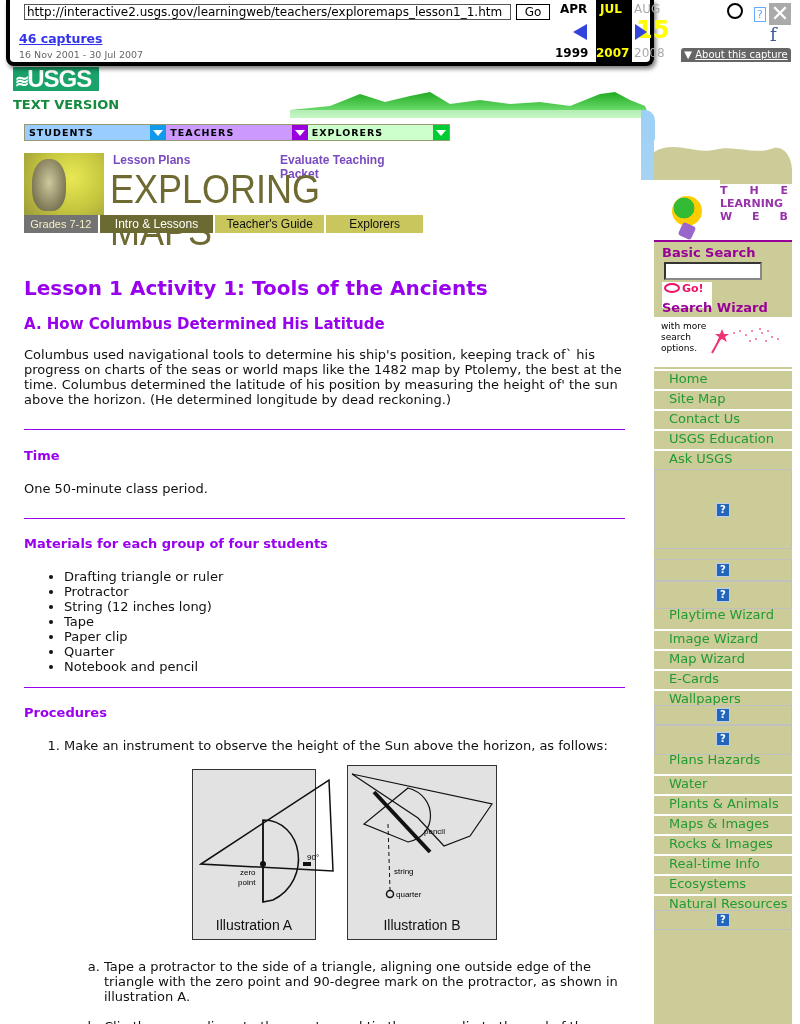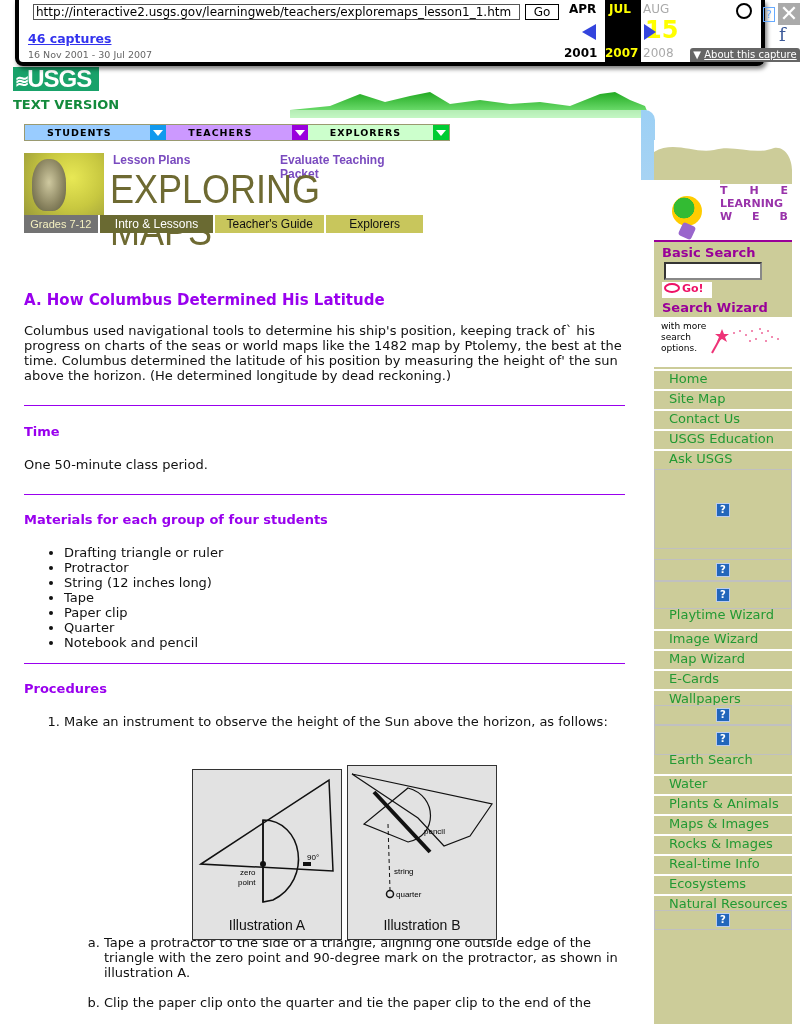--- a/index.html
+++ b/index.html
@@ -1,19 +1,19 @@
 <!DOCTYPE html>
 <html><head>
 <meta charset="utf-8">
 <style>
   * { box-sizing: border-box; margin: 0; padding: 0; }
   html, body { width: 800px; height: 1024px; overflow: hidden; background: #fff; font-family: "DejaVu Sans", sans-serif; }
 
   
-  #wb { position: absolute; left: 15px; top: 0; width: 750px; height: 66px; background: #fff;
+  #wb { position: absolute; left: 6px; top: 0; width: 648px; height: 66px; background: #fff;
         border: 4px solid #000; border-top: none; border-radius: 0 0 8px 8px; box-shadow: 2px 3px 4px rgba(0,0,0,.5); z-index: 5; text-decoration: underline; }
   #wb-url { position: absolute; left: 14px; top: 4px; width: 487px; height: 16px; border: 1px solid #555;
             font-size: 12px; line-height: 14px; padding-left: 2px; font-family: "DejaVu Sans", sans-serif; color: #000; background: #fff; }
   #wb-go { position: absolute; left: 506px; top: 4px; width: 34px; height: 16px; border: 1px solid #000; background: #fff;
            font-size: 12px; line-height: 14px; text-align: center; }
   #wb-captures { position: absolute; left: 9px; top: 31px; font-size: 12.5px; font-weight: bold; color: #3333ee; text-decoration: underline; }
   #wb-range { position: absolute; left: 9px; top: 49px; font-size: 9.5px; color: #666; }
   .wb-month { position: absolute; top: 2px; font-size: 12px; font-weight: bold; }
   .wb-year { position: absolute; top: 46px; font-size: 12px; font-weight: bold; }
   #wb-cur { position: absolute; left: 586px; top: 0; width: 36px; height: 62px; background: #000; }
@@ -37,21 +37,21 @@
   #usgs-logo { position: absolute; left: 13px; top: 67px; width: 86px; height: 24px; background: #19a26a; color: #fff;
                font-family: "Liberation Sans", sans-serif; font-weight: bold; font-size: 24px; line-height: 24px; letter-spacing: -1px; padding-left: 2px; }
   #usgs-logo .wave { font-size: 17px; letter-spacing: -4px; margin-right: 2px; }
   #text-version { position: absolute; left: 13px; top: 97px; font-size: 13px; font-weight: bold; color: #138a3c; }
 
   #mountains { position: absolute; left: 290px; top: 88px; width: 360px; height: 30px; }
   #waterfall { position: absolute; left: 641px; top: 110px; width: 14px; height: 70px; background: linear-gradient(#9cd0f5, #a7d3f3); border-radius: 0 10px 0 0; }
 
   
   #navbar { position: absolute; left: 24px; top: 124px; width: 426px; height: 17px; display: flex; border: 1px solid #9a9a70; }
-  .nav-dd { position: relative; height: 15px; font-size: 9.5px; font-weight: bold; letter-spacing: 1px; line-height: 15px; padding-left: 22px; color: #000; }
+  .nav-dd { position: relative; height: 15px; font-size: 9.5px; font-weight: bold; letter-spacing: 1px; line-height: 15px; padding-left: 4px; color: #000; }
   .nav-dd .arrow { position: absolute; right: 0; top: 0; width: 16px; height: 15px; }
   .nav-dd .arrow:after { content: ""; position: absolute; left: 3px; top: 5px; border-left: 5px solid transparent; border-right: 5px solid transparent; border-top: 6px solid #fff; }
   #nav-students { width: 142px; background: #99ccff; }
   #nav-students .arrow { background: #1199ee; }
   #nav-teachers { width: 142px; background: #cc99ff; }
   #nav-teachers .arrow { background: #9900dd; }
   #nav-explorers { width: 142px; background: #ccffcc; }
   #nav-explorers .arrow { background: #00cc33; }
 
   
@@ -77,36 +77,36 @@
   hr.rule { border: none; border-top: 1px solid #9900ee; width: 601px; }
   ul.mat { list-style: disc; margin-left: 40px; }
   ul.mat li { font-size: 13px; line-height: 15px; }
   ol.proc { margin-left: 40px; }
   ol.proc > li { font-size: 13px; line-height: 15px; }
   ol.sub { list-style: lower-alpha; margin-left: 40px; }
   ol.sub li { font-size: 13px; line-height: 15px; }
 
   #illus { position: absolute; left: 168px; top: 489px; }
   .illus-box { position: absolute; background: #e2e2e2; border: 1px solid #333; }
-  #illus-a { left: 0; top: 4px; width: 150px; height: 171px; }
+  #illus-a { left: 0; top: 4px; width: 124px; height: 171px; }
   #illus-b { left: 155px; top: 0; width: 150px; height: 175px; }
   .illus-cap { position: absolute; bottom: 6px; left: 0; width: 100%; text-align: center; font-family: "Liberation Sans", sans-serif; font-size: 14px; color: #111; }
 
   
   #sidebar { position: absolute; left: 654px; top: 140px; width: 138px; height: 884px; background: #cccc99; }
   #sb-top { position: absolute; left: 0; top: 0; width: 138px; height: 104px; background: #fff; }
   #sb-hill { position: absolute; left: 0; top: 0; width: 138px; height: 104px; }
   #sb-logo-text { position: absolute; left: 66px; top: 44px; font-size: 11px; font-weight: bold; color: #9933aa; line-height: 13px; letter-spacing: 0px; }
   #sb-logo-text div { display: flex; justify-content: space-between; width: 68px; }
   #bulb { position: absolute; left: 18px; top: 56px; width: 30px; height: 30px; border-radius: 50%; background: radial-gradient(circle at 40% 40%, #33bb33 0 40%, #ffcc00 42%); }
   #bulb-base { position: absolute; left: 26px; top: 84px; width: 14px; height: 14px; background: #9966cc; border-radius: 3px; transform: rotate(25deg); }
   #sb-purple-line { position: absolute; left: 0; top: 100px; width: 138px; height: 2px; background: #990099; }
   #basic-search-label { position: absolute; left: 8px; top: 105px; font-size: 13px; font-weight: bold; color: #990099; }
   #sb-search-input { position: absolute; left: 10px; top: 122px; width: 98px; height: 18px; border: 2px inset #888; background: #fff; }
-  #sb-go { position: absolute; left: 8px; top: 142px; height: 16px; background: #fff; width: 50px; font-size: 11px; font-weight: bold; color: #ee1166; line-height: 14px; padding-left: 2px; }
+  #sb-go { position: absolute; left: 8px; top: 142px; height: 26px; background: #fff; width: 50px; font-size: 11px; font-weight: bold; color: #ee1166; line-height: 14px; padding-left: 2px; }
   #sb-go .eye { display: inline-block; width: 16px; height: 10px; border: 2px solid #ee1166; border-radius: 50%; vertical-align: -1px; margin-right: 2px; }
   #search-wizard-label { position: absolute; left: 8px; top: 160px; font-size: 13px; font-weight: bold; color: #990099; }
   #sb-wizard-box { position: absolute; left: 0; top: 177px; width: 138px; height: 50px; background: #fff; }
   #sb-wizard-text { position: absolute; left: 7px; top: 4px; font-size: 9px; line-height: 11px; color: #000; width: 50px; }
   #sb-wand { position: absolute; left: 52px; top: 8px; width: 80px; height: 30px; }
   .sb-link { position: absolute; left: 0; width: 138px; height: 16px; font-size: 13px; line-height: 16px; padding-left: 15px; color: #229933; border-top: 2px solid #fff; }
   .sb-qbox { position: absolute; left: 0; width: 138px; border: 1px solid #c0c0c0; }
   .qicon { position: absolute; width: 14px; height: 14px; background: #2266bb; border: 1px solid #bbccee; color: #fff; font-size: 10px; line-height: 12px; text-align: center; font-weight: bold; }
 </style>
 </head>
@@ -117,21 +117,21 @@
   <div id="wb-go">Go</div>
   <div id="wb-captures">46 captures</div>
   <div id="wb-range">16 Nov 2001 - 30 Jul 2007</div>
   <div id="wb-cur"></div>
   <div id="wb-apr" class="wb-month">APR</div>
   <div id="wb-jul" class="wb-month">JUL</div>
   <div id="wb-aug" class="wb-month">AUG</div>
   <div id="wb-prev"></div>
   <div id="wb-day">15</div>
   <div id="wb-next"></div>
-  <div id="wb-2006" class="wb-year">2001</div>
+  <div id="wb-2006" class="wb-year">1999</div>
   <div id="wb-2007" class="wb-year">2007</div>
   <div id="wb-2008" class="wb-year">2008</div>
   <div id="wb-circle"></div>
   <div id="wb-help">?</div>
   <div id="wb-close">✕</div>
   <div id="wb-fb">f</div>
   <div id="wb-about">
     <span>▼</span>
     <span class="u">About this capture</span>
   </div>
@@ -178,20 +178,21 @@
   <div id="exploring-title">EXPLORING MAPS</div>
   <div id="banner-tabs">
     <div class="btab" id="btab-grades">Grades 7-12</div>
     <div class="btab" id="btab-intro">Intro &amp; Lessons</div>
     <div class="btab" id="btab-guide">Teacher's Guide</div>
     <div class="btab" id="btab-explorers">Explorers</div>
   </div>
 </div>
 
 <div id="main">
+  <h1>Lesson 1 Activity 1: Tools of the Ancients</h1>
   <h2>A. How Columbus Determined His Latitude</h2>
   <div class="p" style="margin-top:14px">Columbus used navigational tools to determine his ship's position, keeping track of` his progress on charts of the seas or world maps like the 1482 map by Ptolemy, the best at the time. Columbus determined the latitude of his position by measuring the height of' the sun above the horizon. (He determined longitude by dead reckoning.)</div>
   <hr class="rule" style="margin-top:22px">
   <h3 style="margin-top:18px">Time</h3>
   <div class="p" style="margin-top:17px">One 50-minute class period.</div>
   <hr class="rule" style="margin-top:22px">
   <h3 style="margin-top:17px">Materials for each group of four students</h3>
   <ul class="mat" style="margin-top:17px">
     <li>Drafting triangle or ruler</li>
     <li>Protractor</li>
@@ -319,21 +320,21 @@
   <div class="sb-link" style="top:529px">E-Cards</div>
   <div class="sb-link" style="top:549px">Wallpapers</div>
 
   <div class="sb-qbox" style="top:565px; height:20px;">
     <div class="qicon" style="left:61px; top:2px;">?</div>
   </div>
   <div class="sb-qbox" style="top:585px; height:30px;">
     <div class="qicon" style="left:61px; top:6px;">?</div>
   </div>
 
-  <div class="sb-link" style="top:612px; border-top:none;">Earth Search</div>
+  <div class="sb-link" style="top:612px; border-top:none;">Plans Hazards</div>
   <div class="sb-link" style="top:634px">Water</div>
   <div class="sb-link" style="top:654px">Plants &amp; Animals</div>
   <div class="sb-link" style="top:674px">Maps &amp; Images</div>
   <div class="sb-link" style="top:694px">Rocks &amp; Images</div>
   <div class="sb-link" style="top:714px">Real-time Info</div>
   <div class="sb-link" style="top:734px">Ecosystems</div>
   <div class="sb-link" style="top:754px">Natural Resources</div>
 
   <div class="sb-qbox" style="top:770px; height:20px;">
     <div class="qicon" style="left:61px; top:2px;">?</div>

